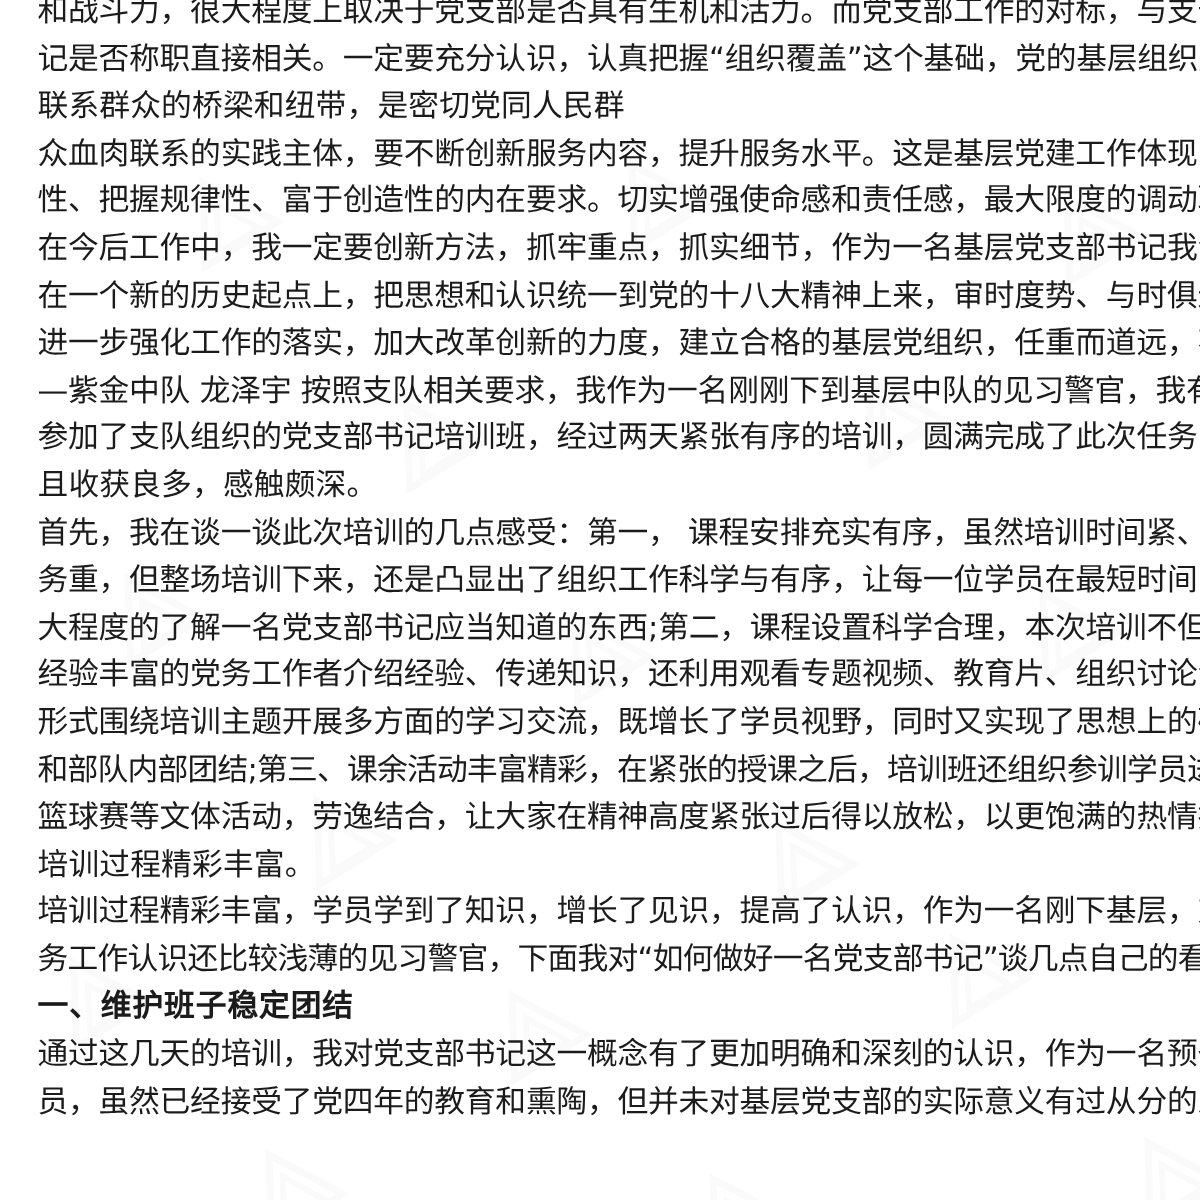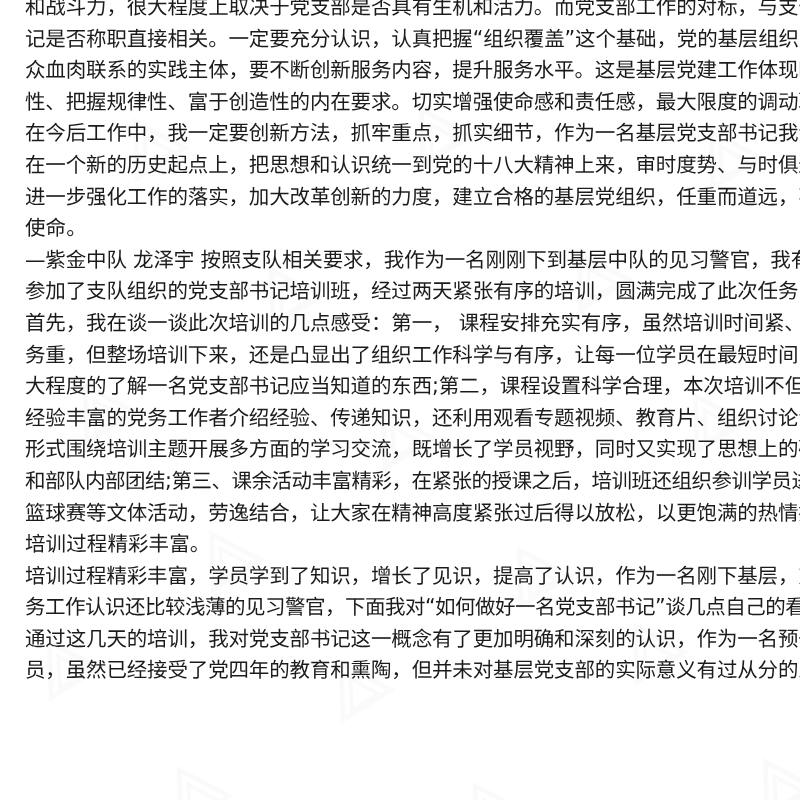--- a/index.html
+++ b/index.html
@@ -164,34 +164,36 @@
         <path d="M50 12 L86 74 L14 74 Z" fill="none" stroke="#c9c9c9" stroke-width="6"></path>
         <path d="M50 34 L70 70 L30 70 Z" fill="none" stroke="#c9c9c9" stroke-width="5"></path>
       </svg>
     </div>
   </div>
 
 <div id="page-sheet">
   <div id="document-body">
       <div class="doc-line tight">和战斗力，很大程度上取决于党支部是否具有生机和活力。而党支部工作的对标，与支部书</div>
       <div class="doc-line tight">记是否称职直接相关。一定要充分认识，认真把握“组织覆盖”这个基础，党的基层组织是党</div>
+      <div class="doc-line">联系群众的桥梁和纽带，是密切党同人民群</div>
       <div class="doc-line tight">众血肉联系的实践主体，要不断创新服务内容，提升服务水平。这是基层党建工作体现时代</div>
       <div class="doc-line tight">性、把握规律性、富于创造性的内在要求。切实增强使命感和责任感，最大限度的调动职工</div>
       <div class="doc-line tight">在今后工作中，我一定要创新方法，抓牢重点，抓实细节，作为一名基层党支部书记我会站</div>
       <div class="doc-line tight">在一个新的历史起点上，把思想和认识统一到党的十八大精神上来，审时度势、与时俱进，</div>
       <div class="doc-line tight">进一步强化工作的落实，加大改革创新的力度，建立合格的基层党组织，任重而道远，不辱</div>
-      <div class="doc-line">使命。</div>
       <div class="doc-line tight">—紫金中队 龙泽宇 按照支队相关要求，我作为一名刚刚下到基层中队的见习警官，我有幸</div>
       <div class="doc-line tight">参加了支队组织的党支部书记培训班，经过两天紧张有序的培训，圆满完成了此次任务，并</div>
+      <div class="doc-line">且收获良多，感触颇深。</div>
       <div class="doc-line tight">首先，我在谈一谈此次培训的几点感受：第一， 课程安排充实有序，虽然培训时间紧、任</div>
       <div class="doc-line tight">务重，但整场培训下来，还是凸显出了组织工作科学与有序，让每一位学员在最短时间内最</div>
       <div class="doc-line tight">大程度的了解一名党支部书记应当知道的东西;第二，课程设置科学合理，本次培训不但有</div>
       <div class="doc-line tight">经验丰富的党务工作者介绍经验、传递知识，还利用观看专题视频、教育片、组织讨论会等</div>
       <div class="doc-line tight">形式围绕培训主题开展多方面的学习交流，既增长了学员视野，同时又实现了思想上的碰撞</div>
       <div class="doc-line tighter">和部队内部团结;第三、课余活动丰富精彩，在紧张的授课之后，培训班还组织参训学员进行</div>
       <div class="doc-line tight">篮球赛等文体活动，劳逸结合，让大家在精神高度紧张过后得以放松，以更饱满的热情投入</div>
       <div class="doc-line">培训过程精彩丰富。</div>
       <div class="doc-line tight">培训过程精彩丰富，学员学到了知识，增长了见识，提高了认识，作为一名刚下基层，对党</div>
       <div class="doc-line tighter">务工作认识还比较浅薄的见习警官，下面我对“如何做好一名党支部书记”谈几点自己的看法:</div>
+      <div class="doc-line heading">一、维护班子稳定团结</div>
       <div class="doc-line tight">通过这几天的培训，我对党支部书记这一概念有了更加明确和深刻的认识，作为一名预备党</div>
       <div class="doc-line tight">员，虽然已经接受了党四年的教育和熏陶，但并未对基层党支部的实际意义有过从分的思考</div>
     </div>
 </div>
 
 </body></html>

